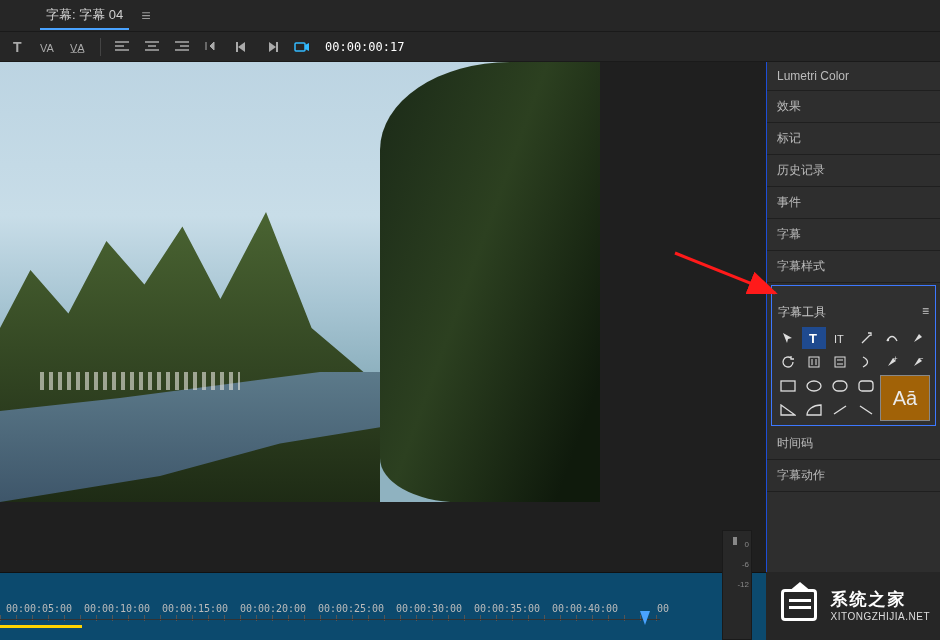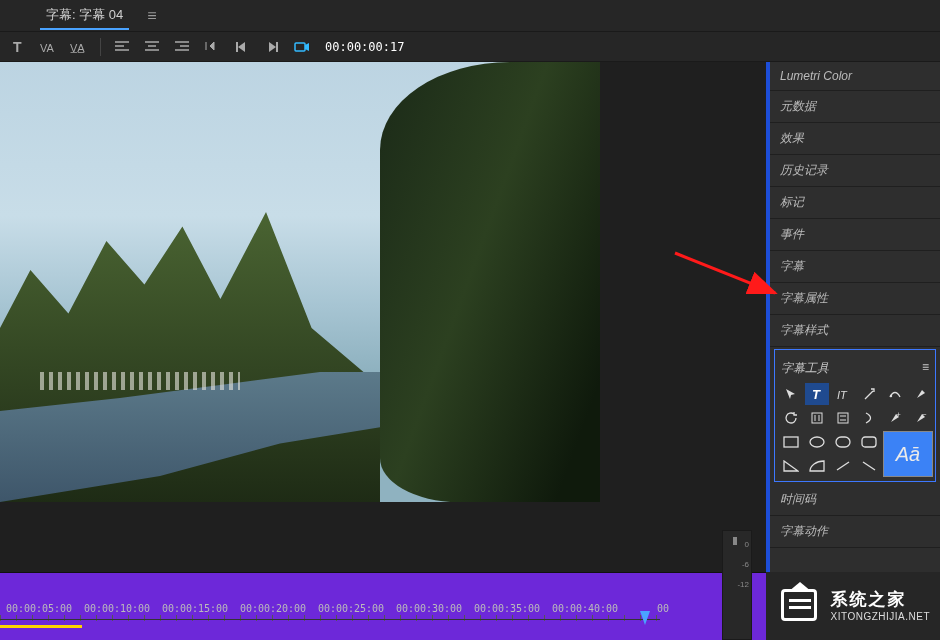--- a/index.html
+++ b/index.html
@@ -1,45 +1,45 @@
 <!DOCTYPE html>
 <html><head>
 <meta charset="utf-8">
 <style>
   * { margin:0; padding:0; box-sizing:border-box; font-family:"Microsoft YaHei",Arial,sans-serif; }
   body { background:#262626; color:#b8b8b8; width:940px; height:640px; overflow:hidden; position:relative; }
-  .tabbar { display:flex; align-items:center; height:32px; padding:0 8px 0 40px; border-bottom:1px solid #1a1a1a; gap:12px; }
+  .tabbar { display:flex; align-items:center; height:32px; padding:0 8px 0 40px; border-bottom:1px solid #1a1a1a; gap:6px; }
   .tab { font-size:13px; color:#cfcfcf; padding:4px 6px; border-bottom:2px solid #4aa3ff; }
   .menu-icon { margin-left:6px; color:#999; }
   .toolbar { display:flex; align-items:center; height:30px; padding:0 8px; gap:8px; border-bottom:1px solid #1a1a1a; }
   .tool-btn { width:22px; height:22px; display:flex; align-items:center; justify-content:center; color:#aaa; font-size:14px; }
   .tool-btn svg { display:block; }
   .divider { width:1px; height:18px; background:#444; margin:0 2px; }
   .timecode { color:#ffffff; font-size:12px; font-family:monospace; margin-left:4px; }
   .main { display:flex; height:510px; }
   .canvas-area { width:766px; background:#1f1f1f; display:flex; flex-direction:column; }
   .preview { flex:1; display:flex; align-items:flex-start; justify-content:flex-start; padding:0; position:relative; }
   .video-ph { width:600px; height:440px; position:relative; overflow:hidden; }
   
   .sky { position:absolute; inset:0; background:linear-gradient(#bcd4e2 0%, #c8dde8 35%, #a7c5d3 55%, #8fb2c0 70%); }
   .mtn1 { position:absolute; left:380px; top:0; width:260px; height:440px; background:linear-gradient(110deg,#1b2a18 0%, #2c4020 40%, #0f1a0c 80%); border-radius:50% 0 0 30% / 20% 0 0 10%; }
   .mtn2 { position:absolute; left:0; top:150px; width:380px; height:290px; background:linear-gradient(#4a6432,#1e2b15); clip-path:polygon(0 40%, 8% 20%, 18% 35%, 28% 10%, 38% 25%, 48% 5%, 58% 30%, 70% 0%, 82% 40%, 100% 60%, 100% 100%, 0 100%); }
   .river { position:absolute; left:0; top:310px; width:400px; height:130px; background:linear-gradient(#5c7a8a,#3e566a); clip-path:polygon(0 30%, 30% 20%, 55% 10%, 80% 0%, 100% 0%, 100% 40%, 70% 55%, 40% 80%, 0 100%); }
   .village { position:absolute; left:40px; top:310px; width:200px; height:18px; background:repeating-linear-gradient(90deg,#e8e8e0 0 4px,transparent 4px 9px); opacity:.6; }
-  .side-panel { width:174px; background:#2e2e2e; border-left:4px solid #1d4ed8;font-style:italic; }
+  .side-panel { width:174px; background:#2e2e2e; border-left:1px solid #1d4ed8; }
   .panel-item { font-size:12px; color:#bbb; padding:7px 10px; border-bottom:1px solid #1f1f1f; display:flex; justify-content:space-between; align-items:center; cursor:pointer; }
-  .tools-panel { border:1px solid #3d78ff; margin:2px 4px 2px 4px; padding:8px 2px 4px 2px; background:#303030; }
+  .tools-panel { border:1px solid #3d78ff; margin:2px 4px 2px 4px; padding:16px 2px 4px 2px; background:#303030; }
   .tools-header { display:flex; justify-content:space-between; font-size:12px; color:#c8c8c8; padding:2px 4px 6px 4px; }
   .tool-grid { display:grid; grid-template-columns:repeat(6,24px); grid-auto-rows:22px; gap:2px 2px; padding:0 2px; }
   .tool-grid .cell { display:flex; align-items:center; justify-content:center; color:#22c55e; font-size:14px; }
   .cell.active { background:#1f4a8f; color:#fff; }
-  .aa-box { grid-column:5 / span 2; grid-row:3 / span 2; background:#3b82f6; color:#eaeaea; display:flex; align-items:center; justify-content:center; font-size:20px; border:1px solid #888; }
+  .aa-box { grid-column:5 / span 2; grid-row:3 / span 2; background:#a16207; color:#eaeaea; display:flex; align-items:center; justify-content:center; font-size:20px; border:1px solid #888; }
   .shape svg { display:block; }
   
-  .timeline { position:absolute; left:0; bottom:0; width:766px; height:68px; background:#6d28d9; border-top:1px solid #111; }
+  .timeline { position:absolute; left:0; bottom:0; width:766px; height:68px; background:#0c4a6e; border-top:1px solid #111; }
   .ruler { display:flex; gap:0; padding-top:30px; position:relative; }
   .tick { width:78px; font-size:10px; color:#bbb; text-align:center; font-family:monospace; }
   .yellow-bar { position:absolute; left:0; top:52px; width:82px; height:3px; background:#ffd400; }
   .playhead { position:absolute; left:640px; top:38px; width:10px; height:14px; background:#4aa3ff; clip-path:polygon(0 0,100% 0,50% 100%); }
   .ticks-line { position:absolute; left:0; top:46px; width:660px; height:1px; background:#333; }
   .tick-marks { position:absolute; left:0; top:42px; width:660px; height:6px; background:repeating-linear-gradient(90deg,#555 0 1px,transparent 1px 16px); }
   
   .vumeter { position:absolute; right:188px; bottom:0; width:30px; height:110px; background:#282828; border:1px solid #1a1a1a; }
   .vu-track { position:absolute; left:10px; top:6px; width:4px; height:96px; background:linear-gradient(#888 0 8px, transparent 8px 100%); }
   .vu-ticks { position:absolute; right:2px; top:4px; font-size:8px; color:#888; line-height:20px; text-align:right; }
@@ -130,39 +130,33 @@
         <div class="mtn1"></div>
       </div>
     </div>
   </div>
 
   <div class="side-panel">
     <div class="panel-item">
         <span>Lumetri Color</span>
       </div>
     <div class="panel-item">
-        <span>元数据</span>
-      </div>
-    <div class="panel-item">
         <span>效果</span>
       </div>
     <div class="panel-item">
+        <span>标记</span>
+      </div>
+    <div class="panel-item">
         <span>历史记录</span>
       </div>
     <div class="panel-item">
-        <span>标记</span>
-      </div>
-    <div class="panel-item">
         <span>事件</span>
       </div>
     <div class="panel-item">
         <span>字幕</span>
-      </div>
-    <div class="panel-item">
-        <span>字幕属性</span>
       </div>
     <div class="panel-item">
         <span>字幕样式</span>
       </div>
 
     <div class="tools-panel">
       <div class="tools-header">
         <span>字幕工具</span>
         <span>≡</span>
       </div>

